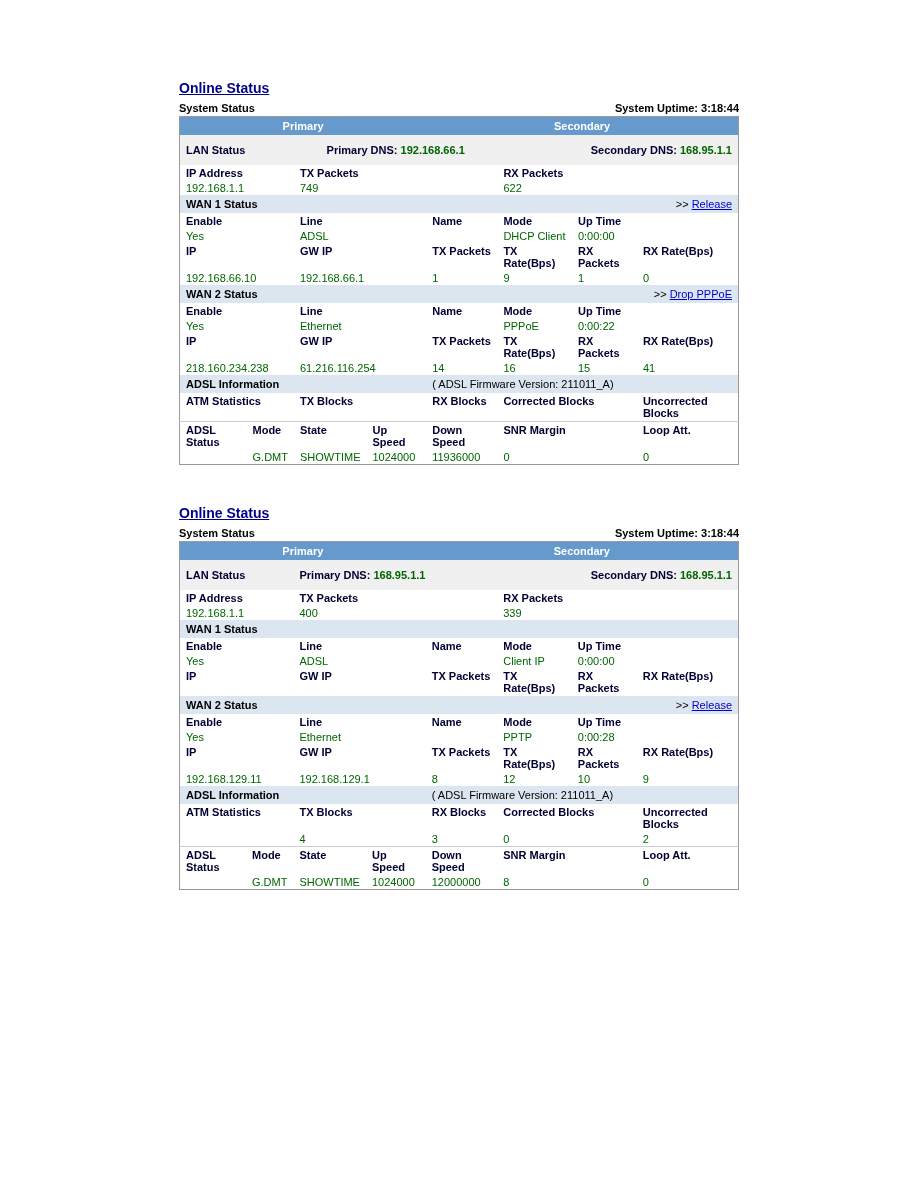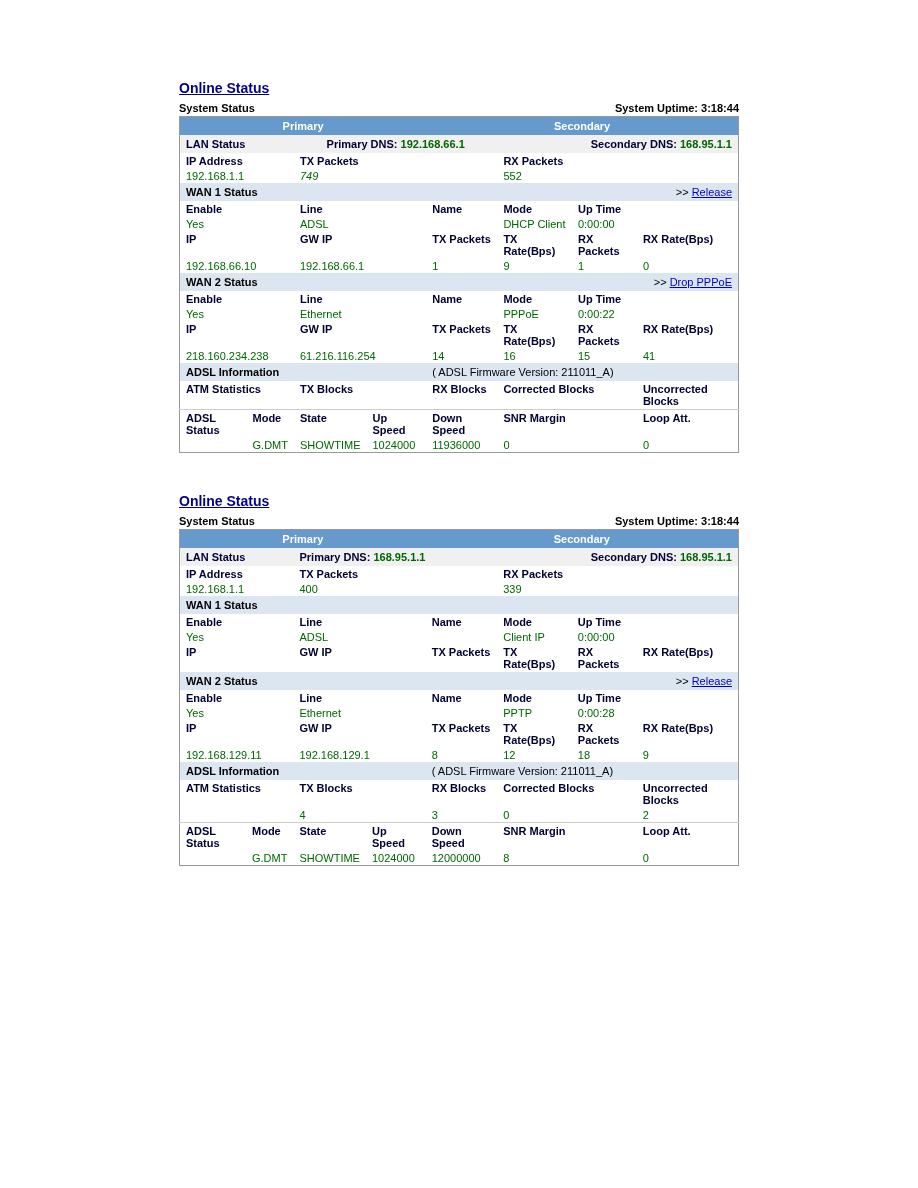--- a/index.html
+++ b/index.html
@@ -43,21 +43,21 @@
       color: #fff;
       font-weight: bold;
       text-align: center;
       padding: 3px 6px;
     }
 
     .section-header td {
       background: #f0f0f0;
       font-weight: bold;
       color: #000033;
-      padding: 3px 6px;
+      padding: 9px 6px;
     }
 
     .col-header td {
       font-weight: bold;
       color: #000033;
       padding: 2px 6px;
     }
 
     .data-row td {
       color: #006600;
@@ -106,22 +106,22 @@
             <td colspan="3" style="text-align: center;"><span style="font-weight:bold;">Primary DNS:</span> <span style="color:#006600;">192.168.66.1</span></td>
             <td colspan="3" style="text-align: right;"><span style="font-weight:bold;">Secondary DNS:</span> <span style="color:#006600;">168.95.1.1</span></td>
           </tr>
           <tr class="col-header">
             <td colspan="2" style="font-weight: bold;">IP Address</td>
             <td colspan="3" style="font-weight: bold;">TX Packets</td>
             <td colspan="3" style="font-weight: bold;">RX Packets</td>
           </tr>
           <tr class="data-row">
             <td colspan="2" style="color: rgb(0, 102, 0);">192.168.1.1</td>
-            <td colspan="3" style="color: rgb(0, 102, 0); font-style: italic;">749</td>
-            <td colspan="3" style="color: rgb(0, 102, 0);">552</td>
+            <td colspan="3" style="color: rgb(0, 102, 0);">749</td>
+            <td colspan="3" style="color: rgb(0, 102, 0);">622</td>
           </tr>
           <tr>
             <td colspan="5" style="font-weight: bold; background: rgb(220, 230, 240); padding: 3px 6px;">WAN 1 Status</td>
             <td colspan="3" style="text-align: right; background: rgb(220, 230, 240); padding: 3px 6px;"><span>&gt;&gt; </span><a class="release-link">Release</a></td>
           </tr>
           <tr class="col-header">
             <td colspan="2" style="font-weight: bold;">Enable</td>
             <td colspan="2" style="font-weight: bold;">Line</td>
             <td colspan="1" style="font-weight: bold;">Name</td>
             <td colspan="1" style="font-weight: bold;">Mode</td>
@@ -293,21 +293,21 @@
             <td colspan="1" style="font-weight: bold;">TX Packets</td>
             <td colspan="1" style="font-weight: bold;">TX Rate(Bps)</td>
             <td colspan="1" style="font-weight: bold;">RX Packets</td>
             <td colspan="1" style="font-weight: bold;">RX Rate(Bps)</td>
           </tr>
           <tr class="data-row">
             <td colspan="2" style="color: rgb(0, 102, 0);">192.168.129.11</td>
             <td colspan="2" style="color: rgb(0, 102, 0); margin-top: 11px;">192.168.129.1</td>
             <td colspan="1" style="color: rgb(0, 102, 0);">8</td>
             <td colspan="1" style="color: rgb(0, 102, 0);">12</td>
-            <td colspan="1" style="color: rgb(0, 102, 0);">18</td>
+            <td colspan="1" style="color: rgb(0, 102, 0);">10</td>
             <td colspan="1" style="color: rgb(0, 102, 0);">9</td>
           </tr>
           <tr>
             <td colspan="4" style="font-weight: bold; background: rgb(220, 230, 240); padding: 3px 6px;">ADSL Information</td>
             <td colspan="4" style="background: rgb(220, 230, 240); padding: 3px 6px; font-size: 11px;">( ADSL Firmware Version: 211011_A)</td>
           </tr>
           <tr class="col-header">
             <td colspan="2" style="font-weight: bold;">ATM Statistics</td>
             <td colspan="2" style="font-weight: bold;">TX Blocks</td>
             <td colspan="1" style="font-weight: bold;">RX Blocks</td>

